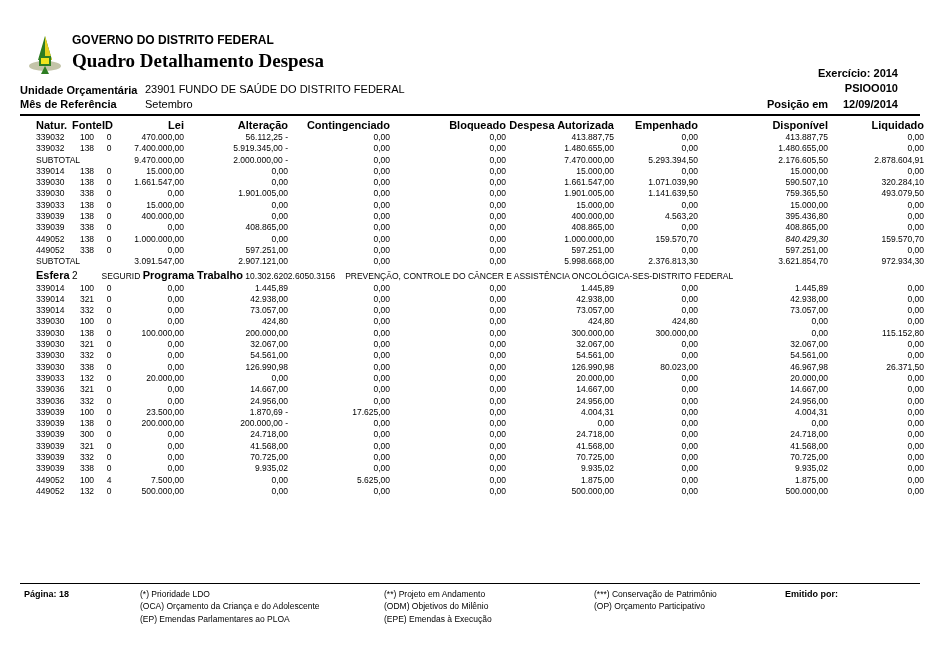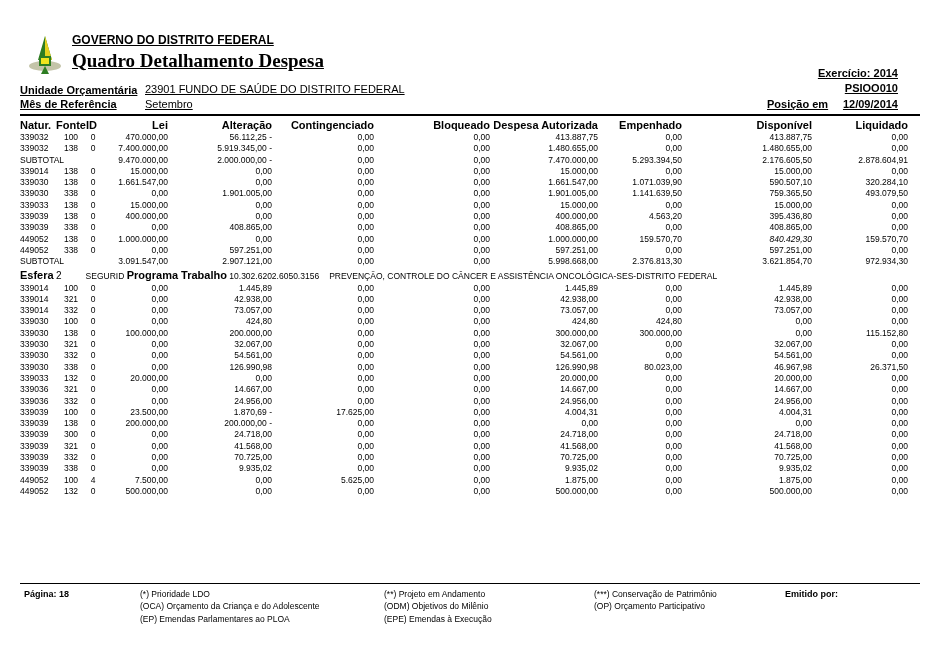--- a/index.html
+++ b/index.html
@@ -1,25 +1,25 @@
 <!DOCTYPE html>
 <html><head>
 <meta charset="utf-8">
 <style>
   html, body { margin:0; padding:0; background:#ffffff; }
   body { width:942px; height:666px; position:relative; font-family:"Liberation Sans", sans-serif; color:#000; overflow:hidden; }
-  .abs { position:absolute;text-decoration:underline; }
+  .abs { position:absolute; }
   .gov { left:72px; top:33px; font-size:12px; font-weight:bold; }
   .title { left:72px; top:50px; font-family:"Liberation Serif", serif; font-size:19px; font-weight:bold; }
   .logo { left:24px; top:34px; width:42px; height:42px; }
   .meta-label { font-size:11px; font-weight:bold; }
   .meta-val { font-size:11px; }
   .rhead { font-size:11px; font-weight:bold; text-align:right; }
   .hr { position:absolute; left:20px; width:900px; height:0; border-top:2px solid #000; }
-  table.grid { position:absolute; left:20px; top:118px; width:900px; border-collapse:collapse; table-layout:fixed; font-size:8.5px; }
+  table.grid { position:absolute; left:36px; top:118px; width:900px; border-collapse:collapse; table-layout:fixed; font-size:8.5px; }
   table.grid td, table.grid th { padding:0; height:11.3px; line-height:11.3px; white-space:nowrap; overflow:visible; }
   table.grid th { font-size:11px; font-weight:bold; height:14px; line-height:14px; }
   .r { text-align:right; }
   .l { text-align:left; }
   .c { text-align:center; }
   tr.sub td { font-weight:normal; }
   tr.esfera td { height:14px; line-height:14px; }
   .esf-label { font-size:11px; font-weight:bold; }
   .esf-small { font-size:8.5px; }
   .prog-label { font-size:11px; font-weight:bold; }

